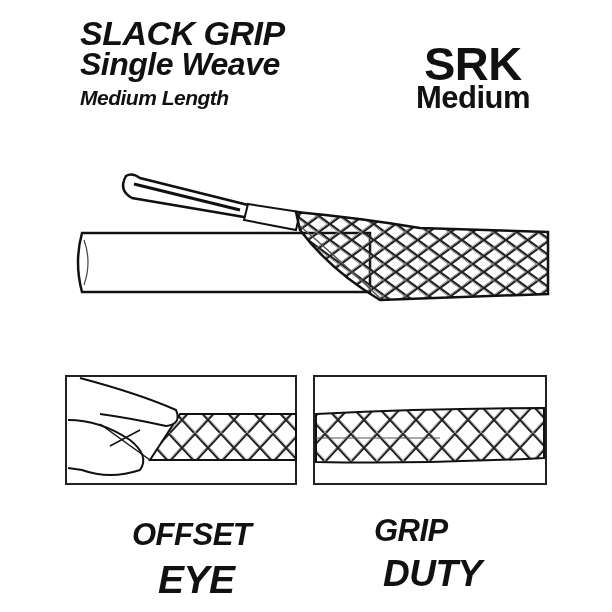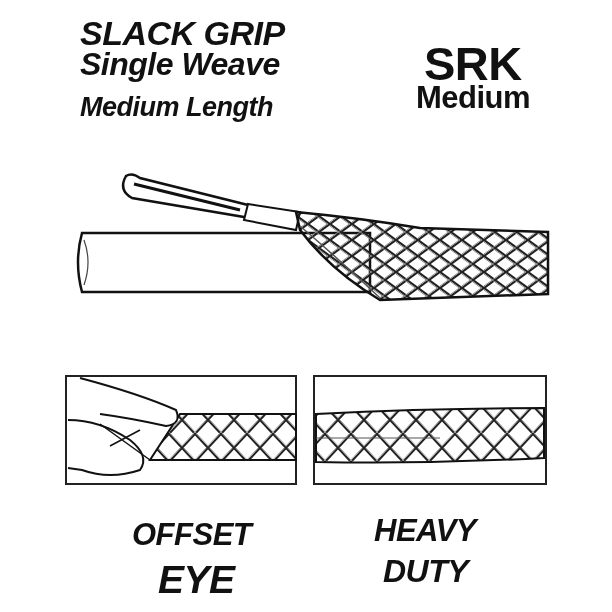--- a/index.html
+++ b/index.html
@@ -1,26 +1,26 @@
 <!DOCTYPE html>
 <html><head>
 <meta charset="utf-8">
 <style>
   html, body { margin: 0; padding: 0; background: #ffffff; }
   body { width: 612px; height: 612px; position: relative; overflow: hidden; font-family: "Liberation Sans", sans-serif; }
   .txt { position: absolute; color: #111; font-weight: bold; font-style: italic; white-space: nowrap; letter-spacing: -0.5px; }
   #t1 { left: 80px; top: 14px; font-size: 34px; }
   #t2 { left: 80px; top: 46px; font-size: 32px; }
-  #t3 { left: 80px; top: 92px; font-size: 27px; }
+  #t3 { left: 80px; top: 86px; font-size: 21px; }
   #s1 { left: 424px; top: 36px; font-size: 47px; font-style: normal; }
   #s2 { left: 416px; top: 80px; font-size: 31px; font-style: normal; }
   #c1a { left: 132px; top: 517px; font-size: 31px; }
   #c1b { left: 158px; top: 558px; font-size: 39px; }
   #c2a { left: 374px; top: 513px; font-size: 31px; }
-  #c2b { left: 383px; top: 553px; font-size: 32px; }
+  #c2b { left: 383px; top: 553px; font-size: 37px; }
   svg { position: absolute; left: 0; top: 0; }
 </style>
 </head>
 <body>
 
 <div class="txt" id="t1">SLACK GRIP</div>
 <div class="txt" id="t2">Single Weave</div>
 <div class="txt" id="t3">Medium Length</div>
 <div class="txt" id="s1">SRK</div>
 <div class="txt" id="s2">Medium</div>
@@ -63,14 +63,14 @@
 
   <g>
     <rect x="314" y="376" width="232" height="108" fill="#fff" stroke="#222" stroke-width="2"></rect>
     <path d="M316 414 Q430 408 544 408 L544 458 Q430 464 316 462 Z" fill="url(#mesh2)" stroke="#111" stroke-width="2"></path>
     <path d="M316 438 L440 438" stroke="#555" stroke-width="1.2" fill="none"></path>
   </g>
 </svg>
 
 <div class="txt" id="c1a">OFFSET</div>
 <div class="txt" id="c1b">EYE</div>
-<div class="txt" id="c2a">HEAVY</div>
+<div class="txt" id="c2a">GRIP</div>
 <div class="txt" id="c2b">DUTY</div>
 
 </body></html>

